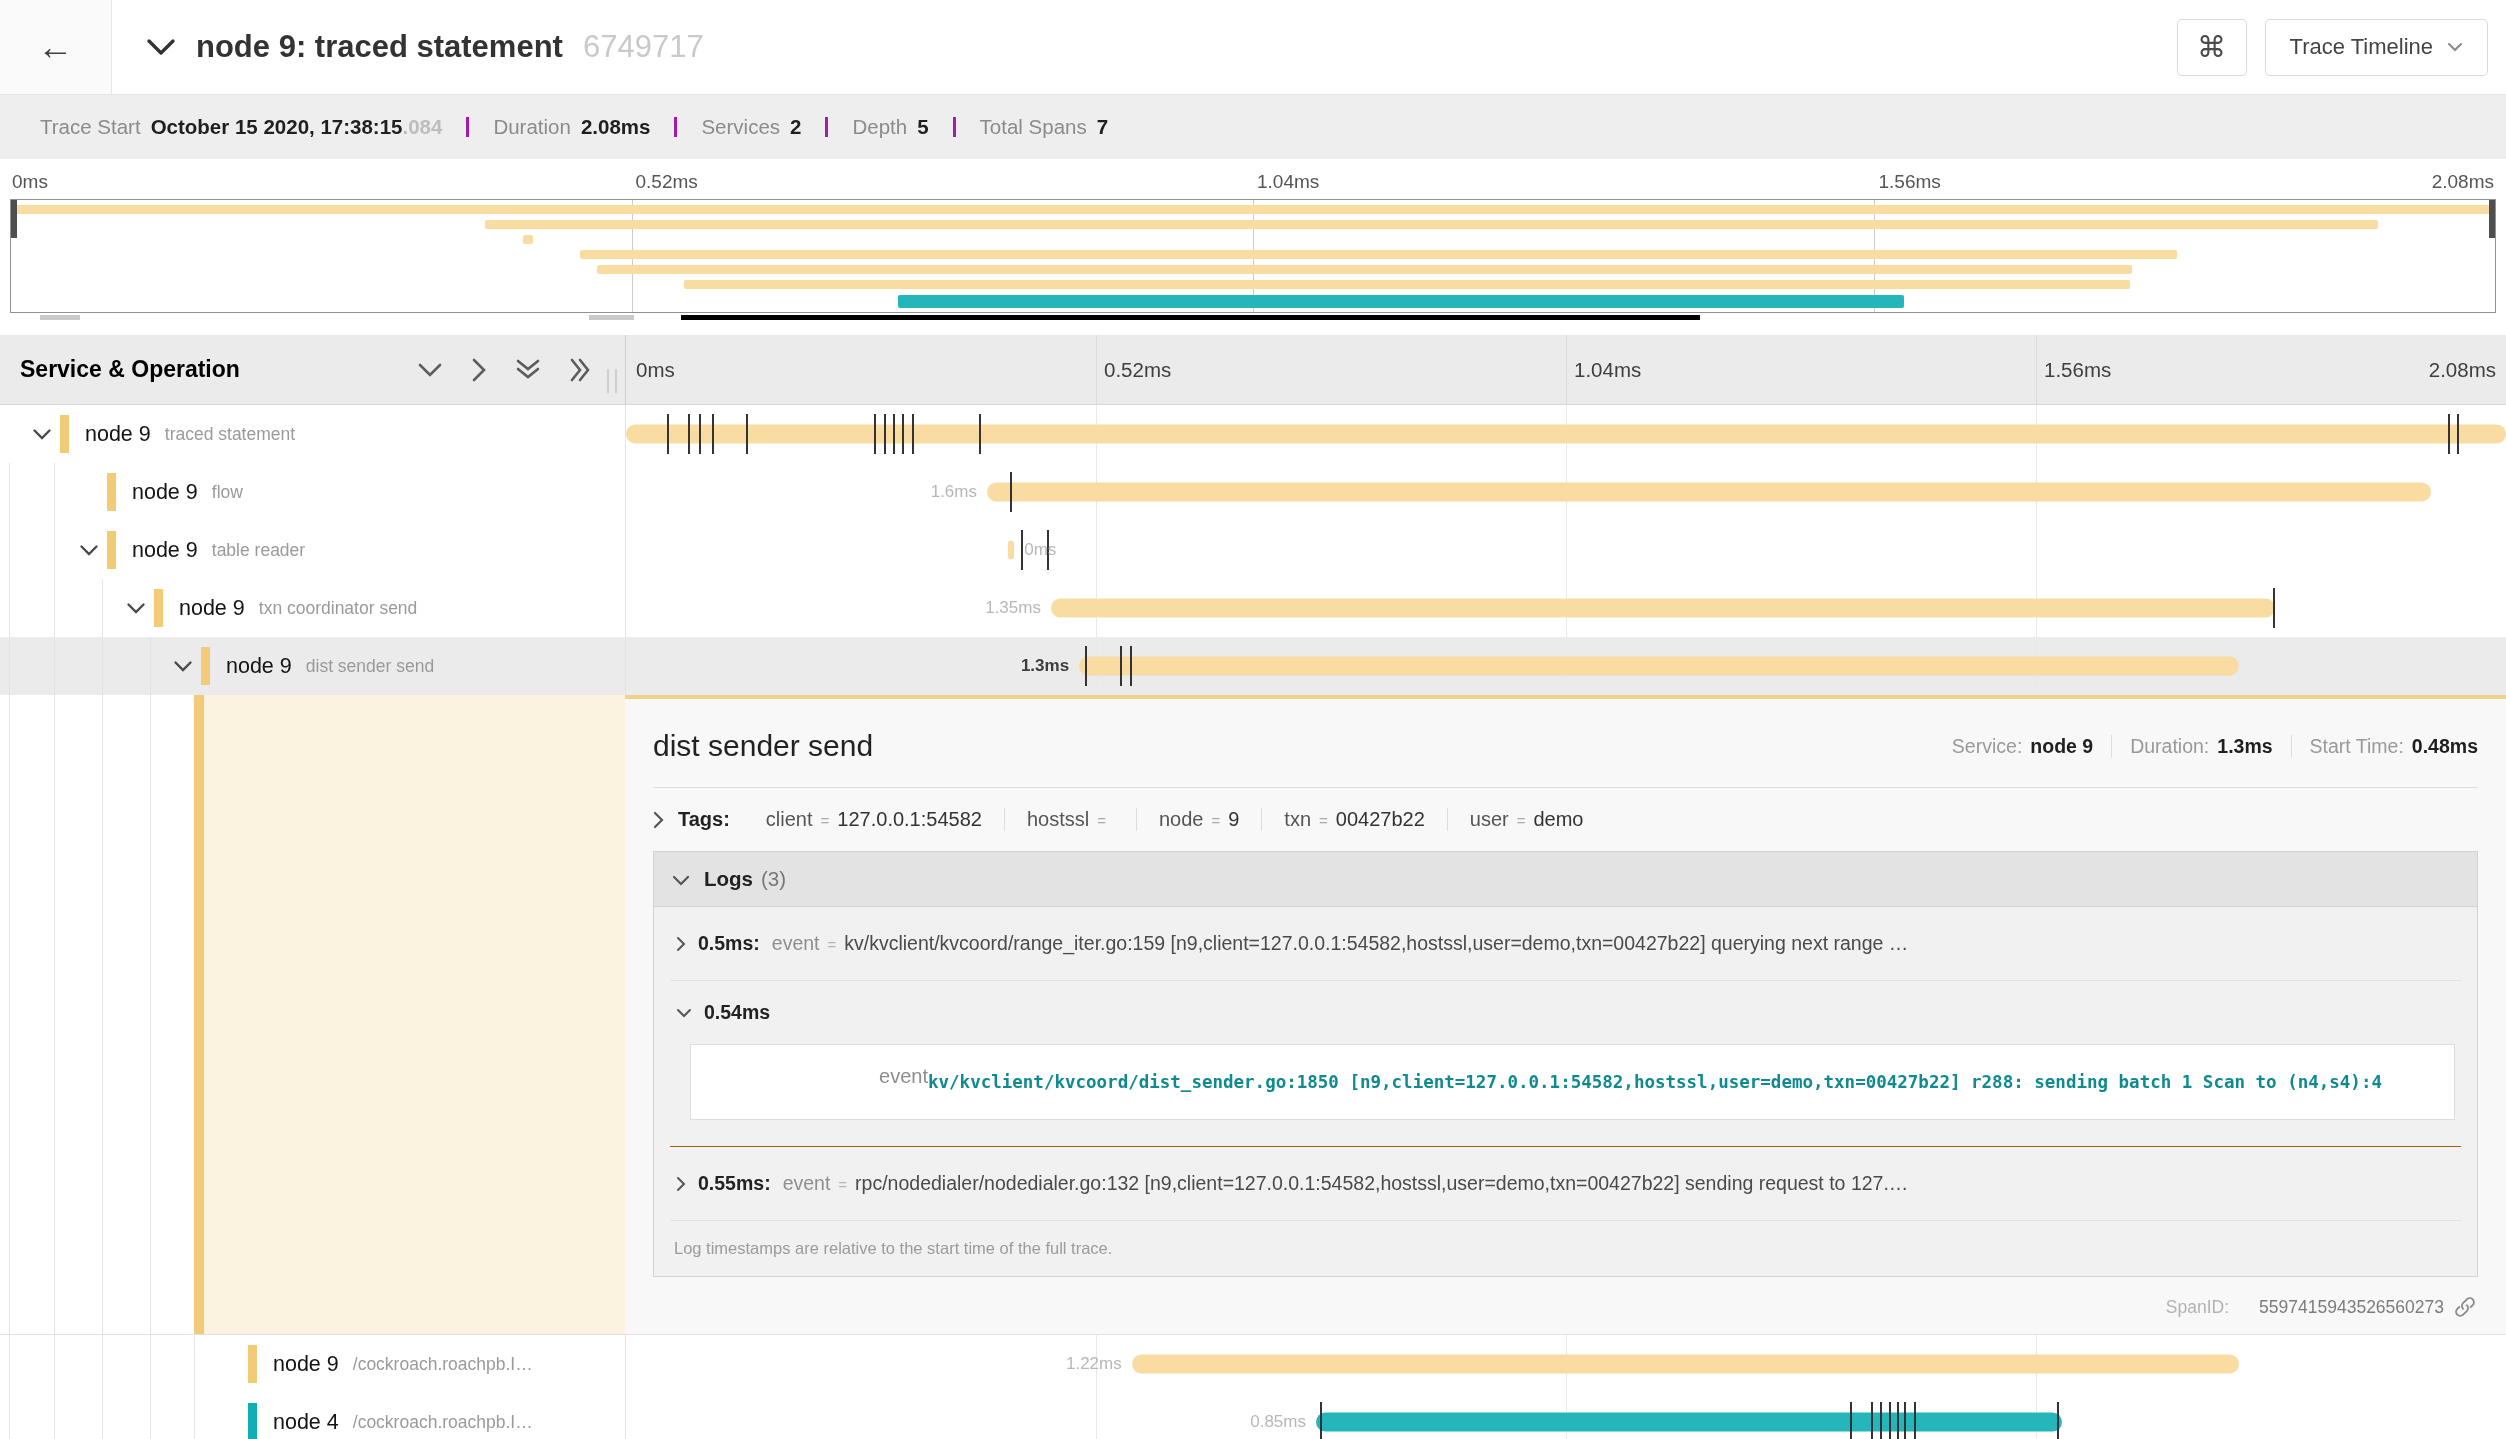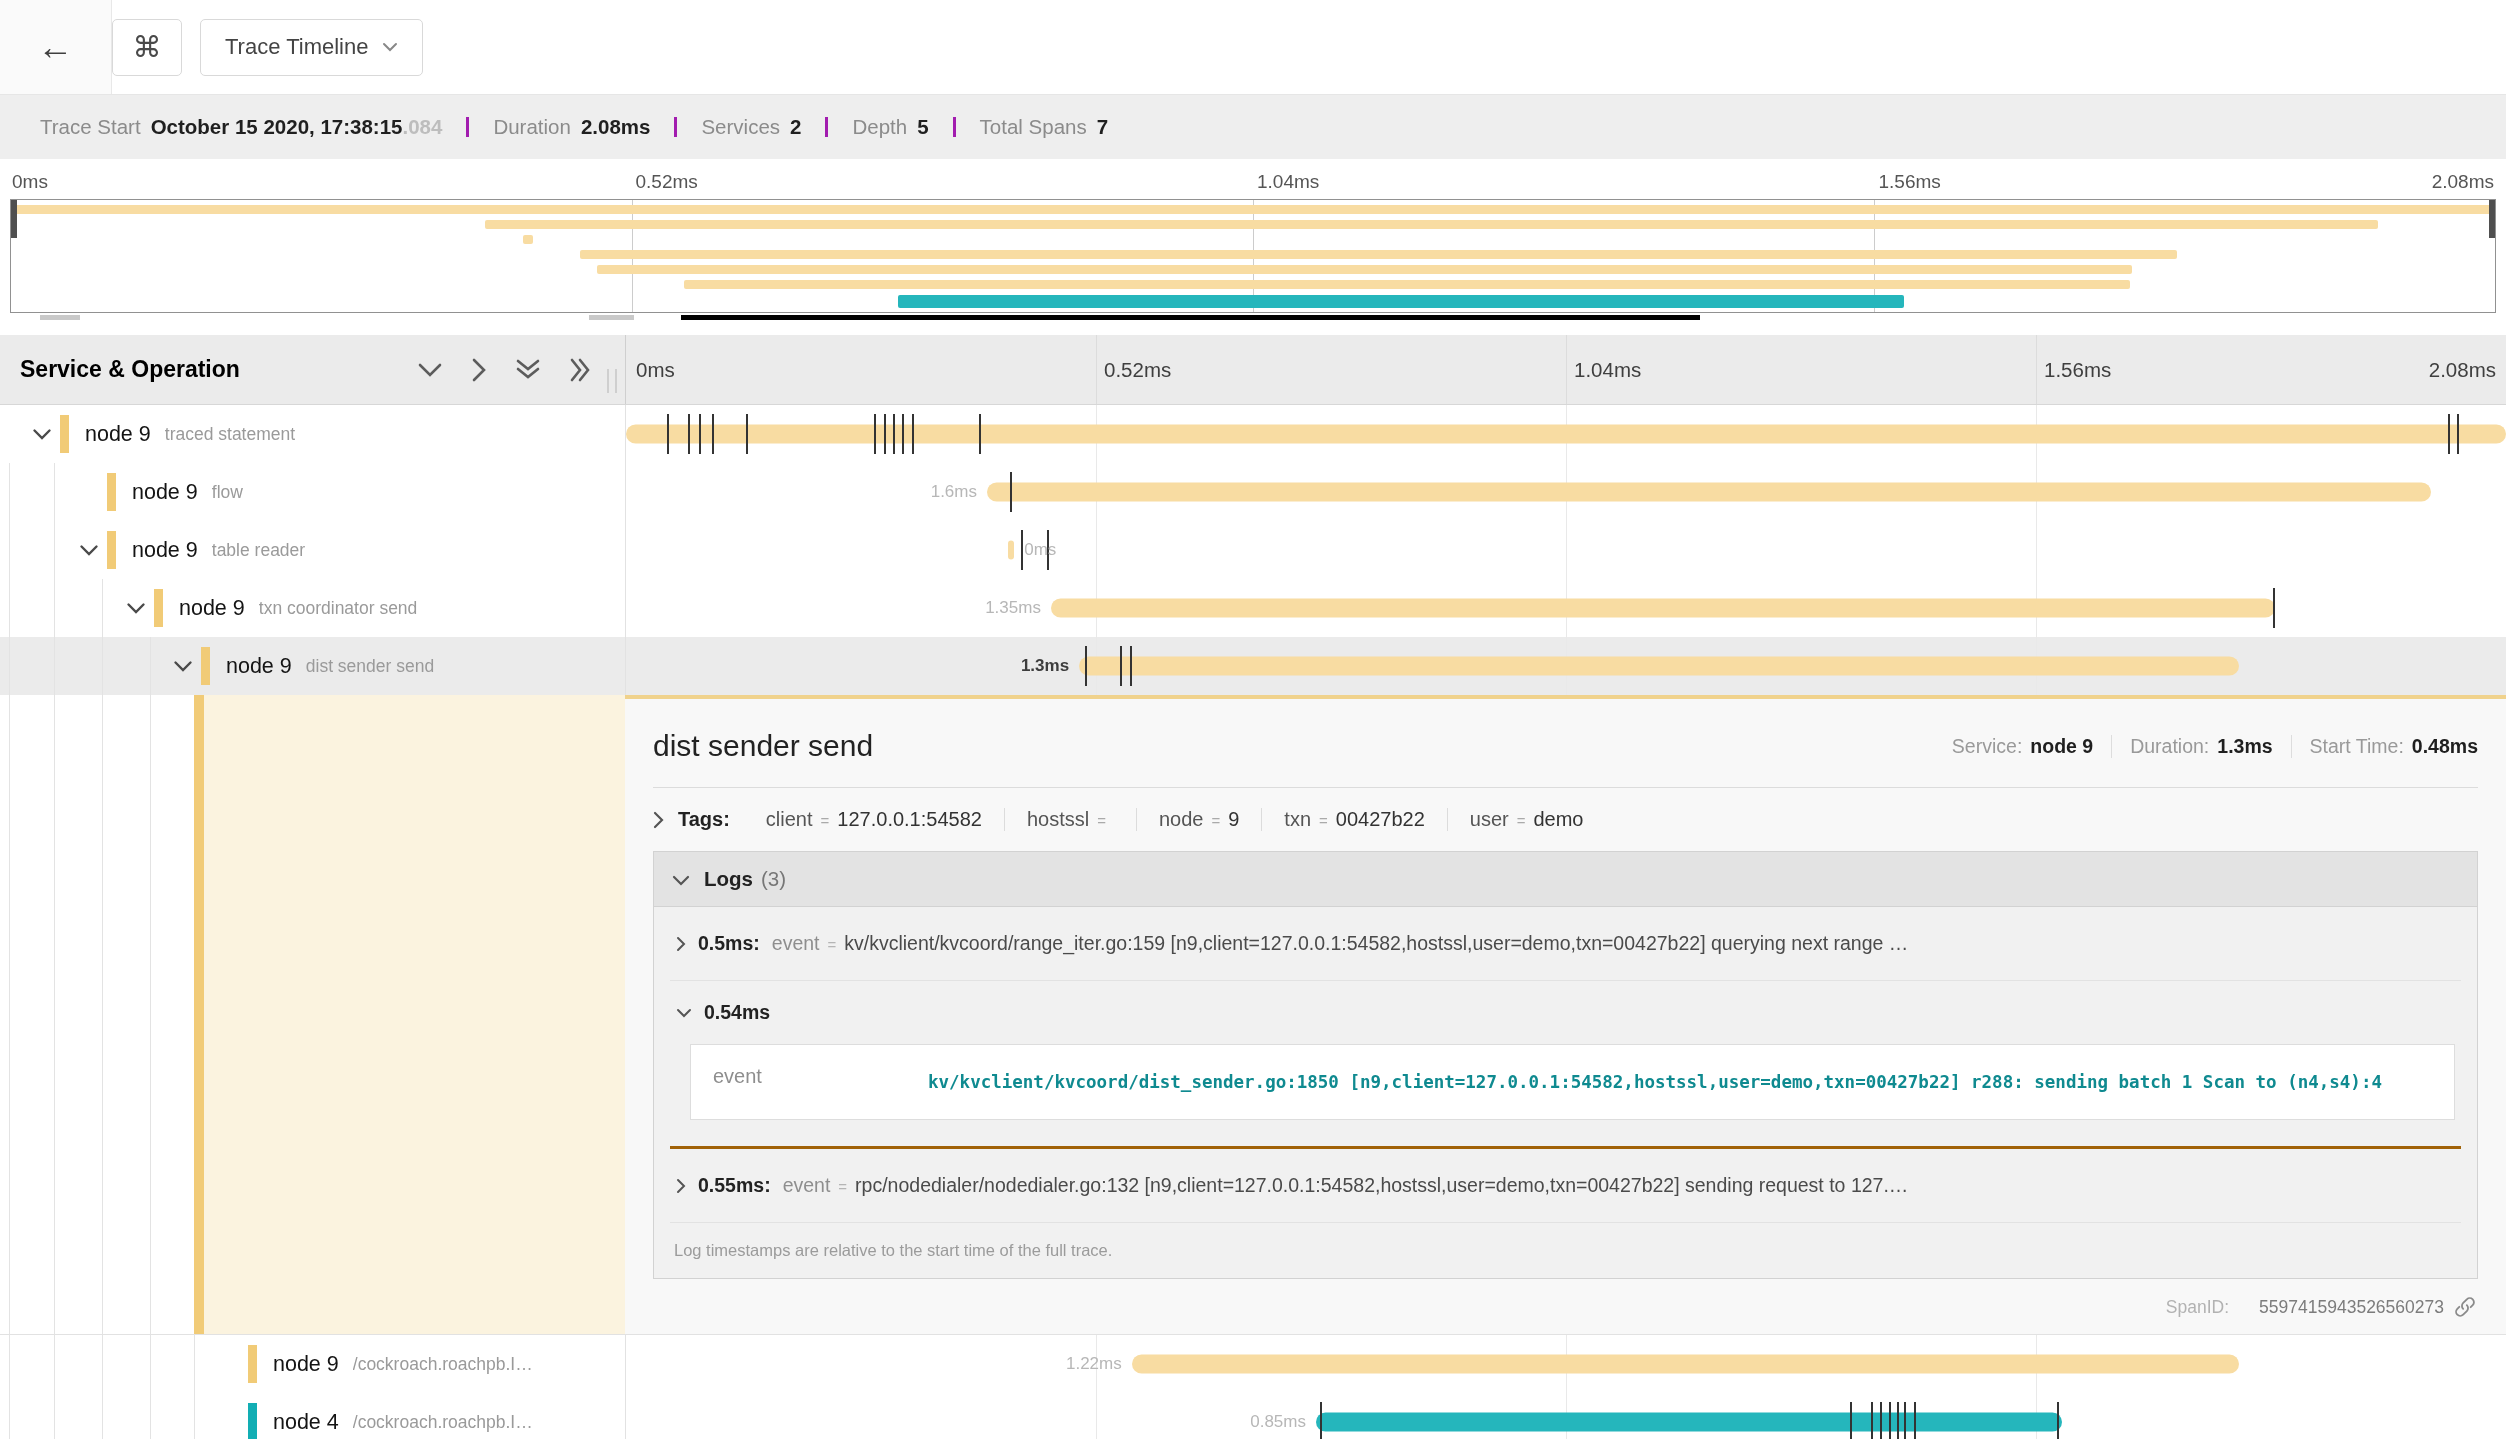--- a/index.html
+++ b/index.html
@@ -104,39 +104,48 @@
   .logs-head { height:55px; background:#e3e3e3; border-bottom:1px solid #d2d2d2; display:flex; align-items:center;
                padding:0 18px; font-size:20.5px; cursor:pointer; }
   .logs-title { font-weight:700; color:#222; margin:0 8px 0 14px;text-align:center; }
   .logs-count { color:#777; }
   .log-row { margin:0 16px; padding:25px 6px; border-bottom:1px solid #e2e2e2; display:flex; align-items:baseline;
              font-size:19.5px; white-space:nowrap; overflow:hidden; cursor:pointer; }
   .log-row .chev-sm, .log-exp-head .chev-sm, .tags-row .chev-sm { flex:none; display:flex; align-self:center; }
   .lt { font-weight:700; color:#222; margin:0 12px; flex:none; }
   .lk { color:#8e8e8e; flex:none; } .leq { color:#b5b5b5; font-size:15px; margin:0 8px; flex:none; }
   .lv { color:#4a4a4a; overflow:hidden; text-overflow:ellipsis; }
-  .log-exp { margin:0 16px; padding:20px 6px 26px; border-bottom:3px solid #a16207; }
+  .log-exp { margin:0 16px; padding:20px 6px 26px; border-bottom:1px solid #a16207;text-align:right; }
   .log-exp-head { display:flex; align-items:baseline; font-size:19.5px; cursor:pointer; }
   .event-card { margin:20px 0 0 14px; background:#fff; border:1px solid #ddd; display:flex; padding:20px 22px; }
   .ek { width:215px; color:#8e8e8e; font-size:20px; flex:none; }
   .ev { font-family:"DejaVu Sans Mono", monospace; font-size:17.5px; line-height:1.95; color:#0f8a90;
         font-weight:700; word-break:break-all; max-width:1480px; }
   .logs-note { padding:18px 6px 18px 20px; font-size:16.5px; color:#9b9b9b; }
   .spanid { position:absolute; right:30px; bottom:16px; font-size:17.5px; color:#b2b2b2; display:flex; align-items:center; gap:10px; }
   .spanid b { color:#7c7c7c; font-weight:400;margin-left:20px; }
   .spanid svg { cursor:pointer; }
 </style>
 </head>
 <body>
 
 <div class="app">
 
   <div class="topbar">
     <div class="back-btn">
       <span>←</span>
+    </div>
+    <div class="title-wrap">
+      <span class="big-chev">
+        <svg width="30" height="18" viewBox="0 0 30 18">
+            <path d="M3 3 L15 15 L27 3" stroke="#333" stroke-width="3.4" fill="none" stroke-linecap="round" stroke-linejoin="round"></path>
+          </svg>
+      </span>
+      <h1 class="page-title">node 9: traced statement</h1>
+      <span class="trace-id">6749717</span>
     </div>
     <div class="topbar-right">
       <div class="btn cmd-btn">
         <span>⌘</span>
       </div>
       <div class="btn tt-btn">
         <span>Trace Timeline</span>
         <svg width="16" height="10" viewBox="0 0 16 10">
             <path d="M2 2 L8 8 L14 2" stroke="#888" stroke-width="2" fill="none" stroke-linecap="round"></path>
           </svg>

